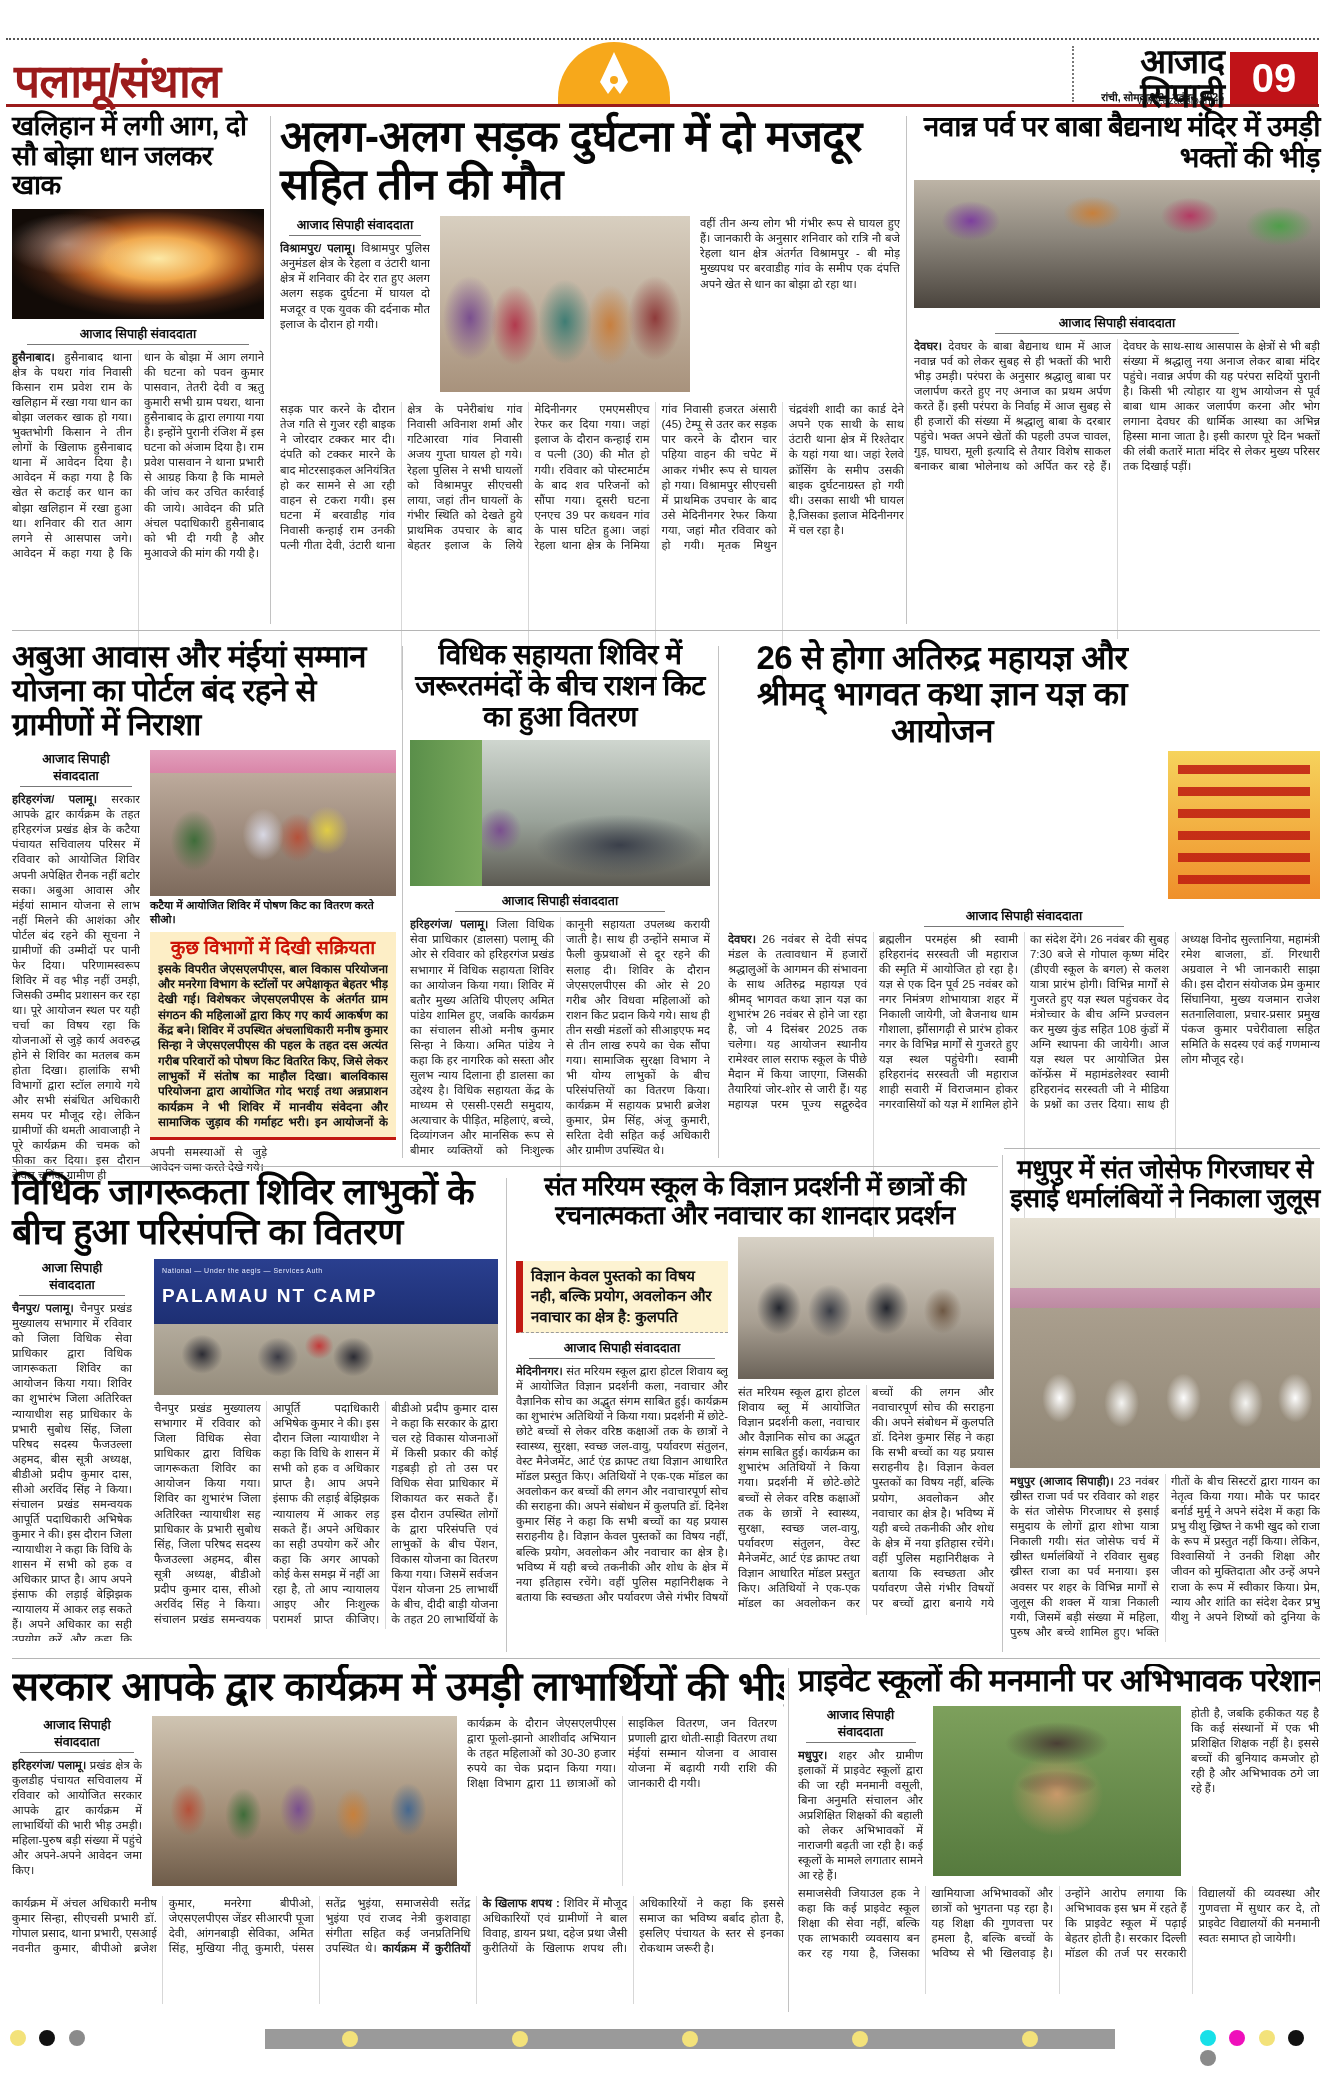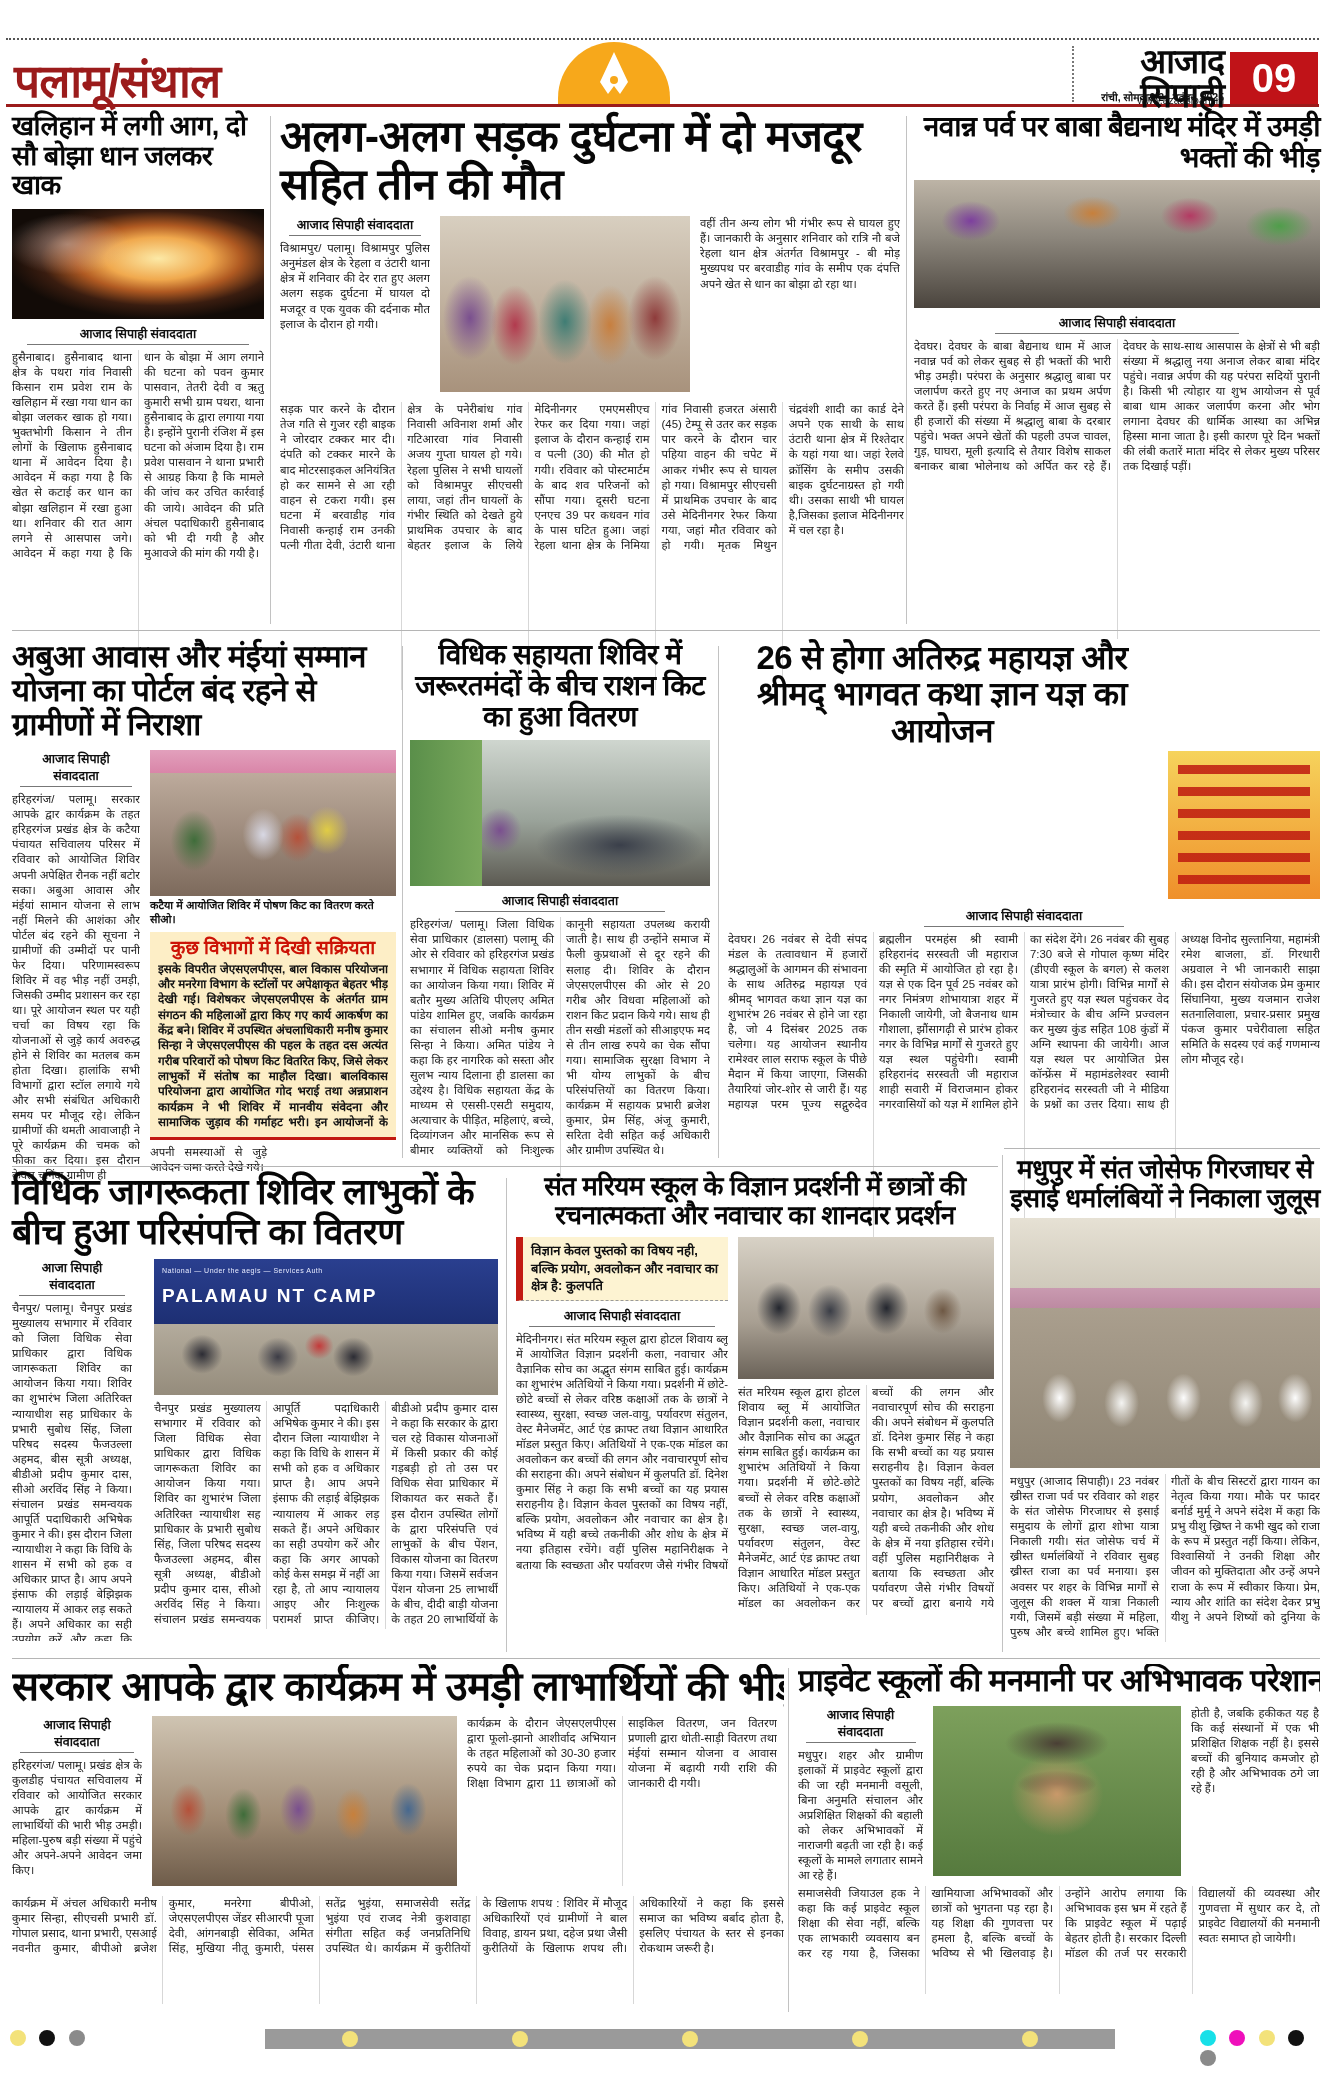--- a/index.html
+++ b/index.html
@@ -1,37 +1,37 @@
 <!DOCTYPE html>
 <html><head>
 <meta charset="utf-8">
 <style>
   html,body{margin:0;padding:0;background:#d9d9d9;}
   .page{position:relative;width:1325px;height:2087px;background:#ffffff;
         font-family:"Liberation Sans",sans-serif;color:#111;overflow:hidden;}
   .abs{position:absolute;}
   .hl{font-weight:800;color:#070707;line-height:1.1;letter-spacing:-0.5px;}
   .body-text{font-size:11.4px;line-height:1.32;text-align:justify;color:#1c1c1c;overflow:hidden;}
-  .dl{font-weight:400;}
+  .dl{font-weight:700;}
   .byline{display:block;font-weight:700;font-size:12.5px;text-align:center;
           border-bottom:1.5px solid #777;padding-bottom:2px;margin:0 auto 5px auto;width:88%;}
   .cols2{column-count:2;column-gap:12px;column-rule:1px solid #d7d7d7;}
   .cols3{column-count:3;column-gap:12px;column-rule:1px solid #d7d7d7;}
   .cols4{column-count:4;column-gap:12px;column-rule:1px solid #d7d7d7;}
   .cols5{column-count:5;column-gap:12px;column-rule:1px solid #d7d7d7;}
   .photo{position:relative;overflow:hidden;background:#999;}
   .caption{font-size:11px;font-weight:700;line-height:1.25;}
   .vline{position:absolute;width:1px;background:#c2c2c2;}
   .hline{position:absolute;height:1px;background:#b5b5b5;}
   .hbox{background:#fdeec6;border-bottom:3px solid #c21a12;padding:5px 8px 7px 8px;}
   .hbox-title{color:#cc1306;font-weight:800;font-size:19px;text-align:center;line-height:1.15;margin-bottom:3px;}
   .hbox-text{font-size:11.8px;font-weight:600;line-height:1.3;text-align:justify;}
   .qbox{background:#fdf3d2;border-left:7px solid #c21a12;padding:5px 8px;
-        font-weight:700;font-size:13px;line-height:1.35;
-        border-bottom:1px dashed #999;}
+        font-weight:700;font-size:15px;line-height:1.35;
+        border-bottom:1px dashed #999;margin-top:24px;}
   .mast-section{color:#9b1b1b;font-weight:800;font-size:46px;letter-spacing:-1px;}
   .mast-paper{color:#0a0a0a;font-weight:800;font-size:34px;letter-spacing:-1px;text-align:right;line-height:1;}
   .mast-small{font-size:10.5px;font-weight:700;text-align:right;line-height:1.25;}
   .pagenum{background:#c01318;color:#fff;font-weight:800;font-size:40px;
            display:flex;align-items:center;justify-content:center;}
   .dot{display:inline-block;width:16px;height:16px;border-radius:50%;margin-right:9px;}
 </style>
 </head>
 <body>
 

